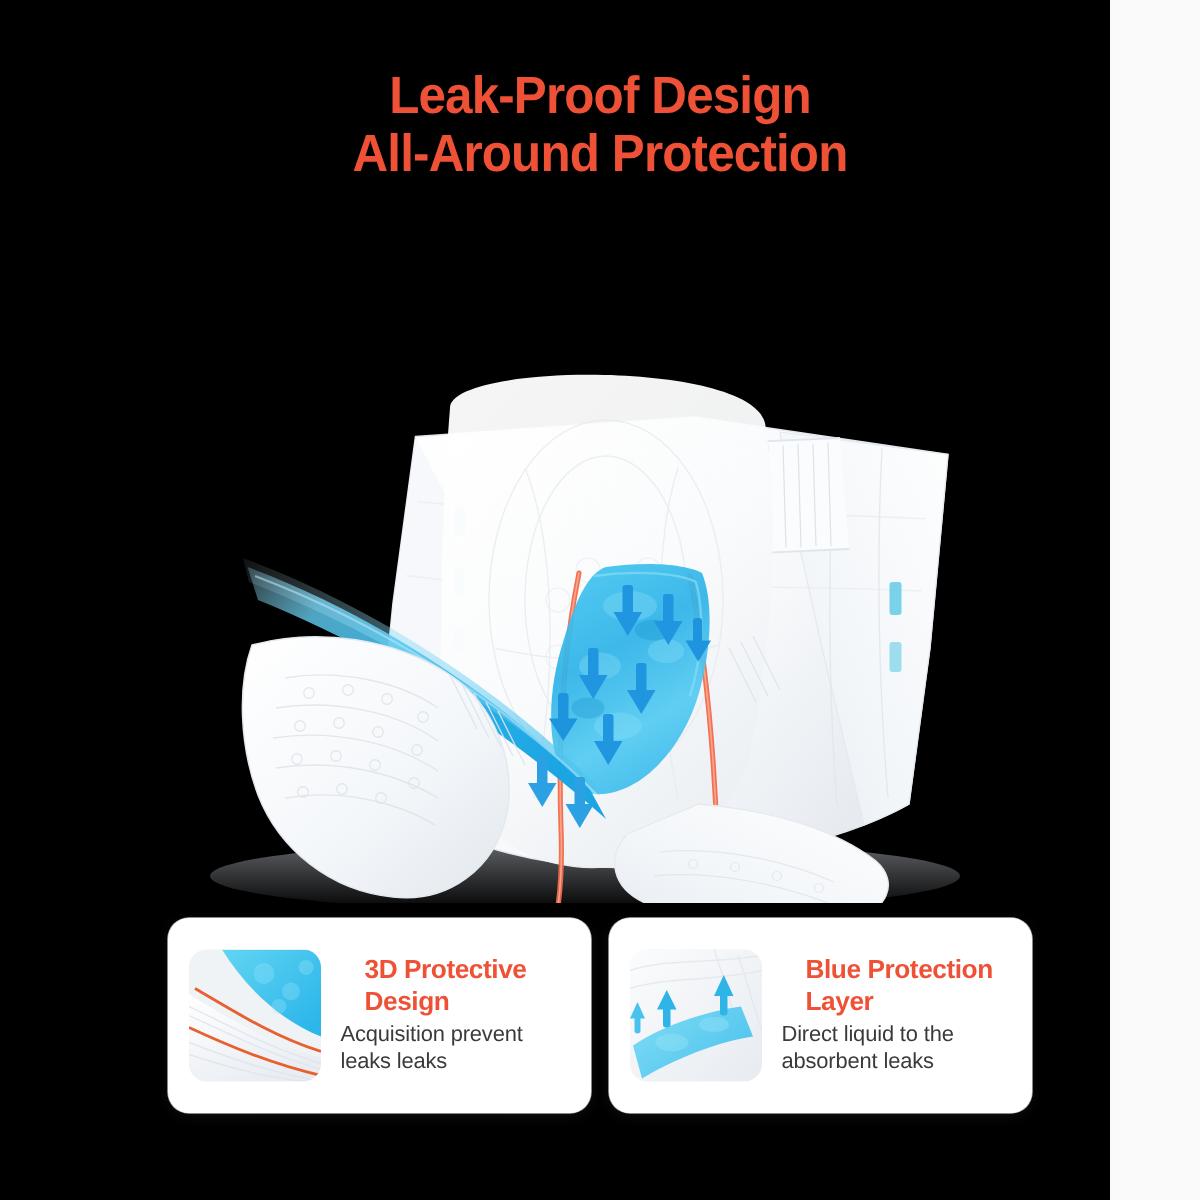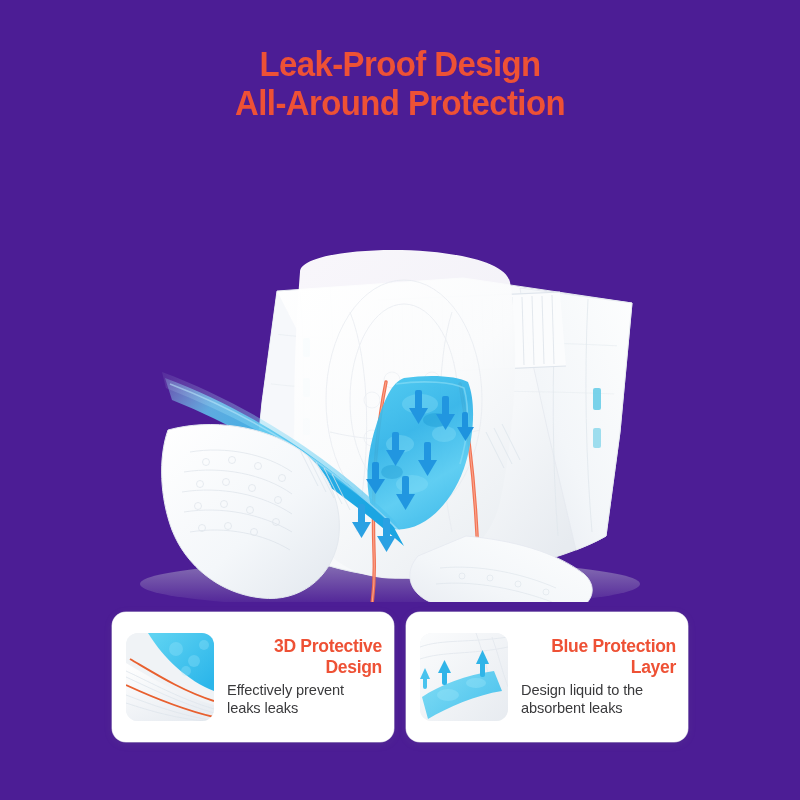--- a/index.html
+++ b/index.html
@@ -3,21 +3,21 @@
 <meta charset="utf-8">
 <title>Leak-Proof Design</title>
 <style>
   html,body{margin:0;padding:0;}
   body{
     width:800px;height:800px;
     background:#fafafa;
     font-family:"Liberation Sans","DejaVu Sans",sans-serif;
     overflow:hidden;position:relative;
   }
-  .page{position:relative;width:800px;height:800px;background:#4c1d95;}
+  .page{position:relative;width:740px;height:800px;background:#000000;}
 
   
   .headline{
     position:absolute;left:0;top:44px;width:800px;
     text-align:center;line-height:1.12;
     font-weight:700;font-size:35px;letter-spacing:-0.6px;
     color:#ee5135;
     transform:scaleX(0.94);transform-origin:50% 50%;
     -webkit-font-smoothing:antialiased;
   }
@@ -40,21 +40,21 @@
     padding:0 12px 0 14px;box-sizing:border-box;
   }
   .thumb{
     width:88px;height:88px;flex:0 0 88px;border-radius:12px;
     overflow:hidden;background:#f2f4f6;position:relative;
   }
   .thumb svg{display:block;width:88px;height:88px;}
   .ctext{margin-left:13px;flex:1 1 auto;min-width:0;}
   .ctitle{
     color:#ee5135;font-weight:700;font-size:17.5px;line-height:1.16;
-    letter-spacing:-0.3px;margin:0 0 5px 16px;text-align:right;
+    letter-spacing:-0.3px;margin:0 0 5px 16px;
   }
   .cbody{
     color:#3a3a3c;font-size:14.6px;line-height:1.22;
     letter-spacing:-0.1px;margin:0;
   }
 </style>
 </head>
 <body>
 
 <div class="page">
@@ -368,21 +368,21 @@
             <path d="M0 70 C24 78 52 86 80 88"></path>
           </g>
         </svg>
       </div>
       <div class="ctext">
         <div class="ctitle">
           <span>3D Protective</span><br>
           <span>Design</span>
         </div>
         <div class="cbody">
-          <span>Effectively prevent</span><br>
+          <span>Acquisition prevent</span><br>
           <span>leaks leaks</span>
         </div>
       </div>
     </div>
 
     <div class="card">
       <div class="thumb">
         <svg viewBox="0 0 88 88" xmlns="http://www.w3.org/2000/svg">
           <defs>
             <linearGradient id="t2b" x1="0" y1="0.2" x2="1" y2="0.9">
@@ -419,20 +419,20 @@
             <path d="M0 46 L10 46 L5 35 Z"></path>
           </g>
         </svg>
       </div>
       <div class="ctext">
         <div class="ctitle">
           <span>Blue Protection</span><br>
           <span>Layer</span>
         </div>
         <div class="cbody">
-          <span>Design liquid to the</span><br>
+          <span>Direct liquid to the</span><br>
           <span>absorbent leaks</span>
         </div>
       </div>
     </div>
 
   </div>
 </div>
 
 </body></html>

